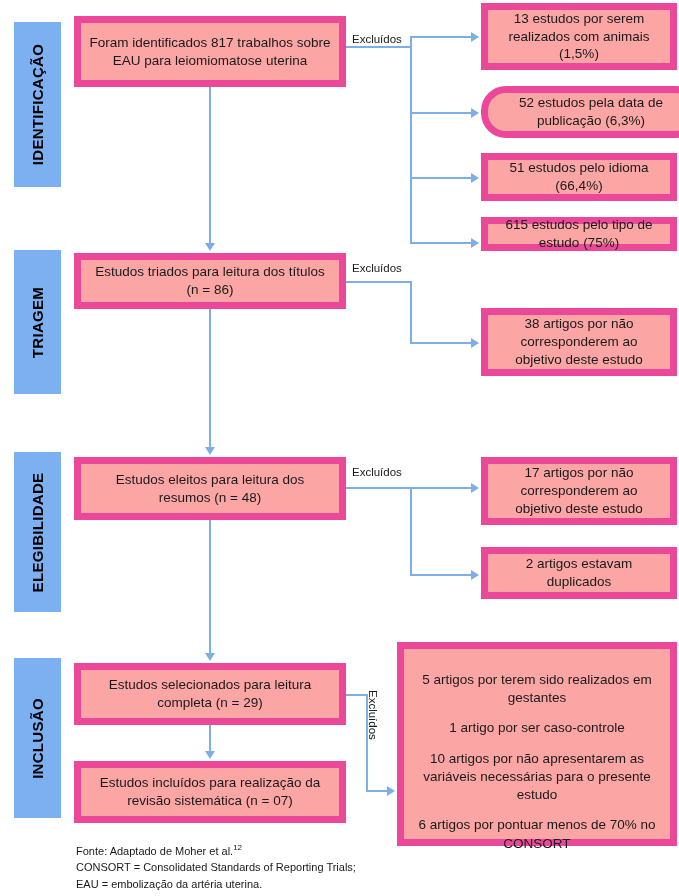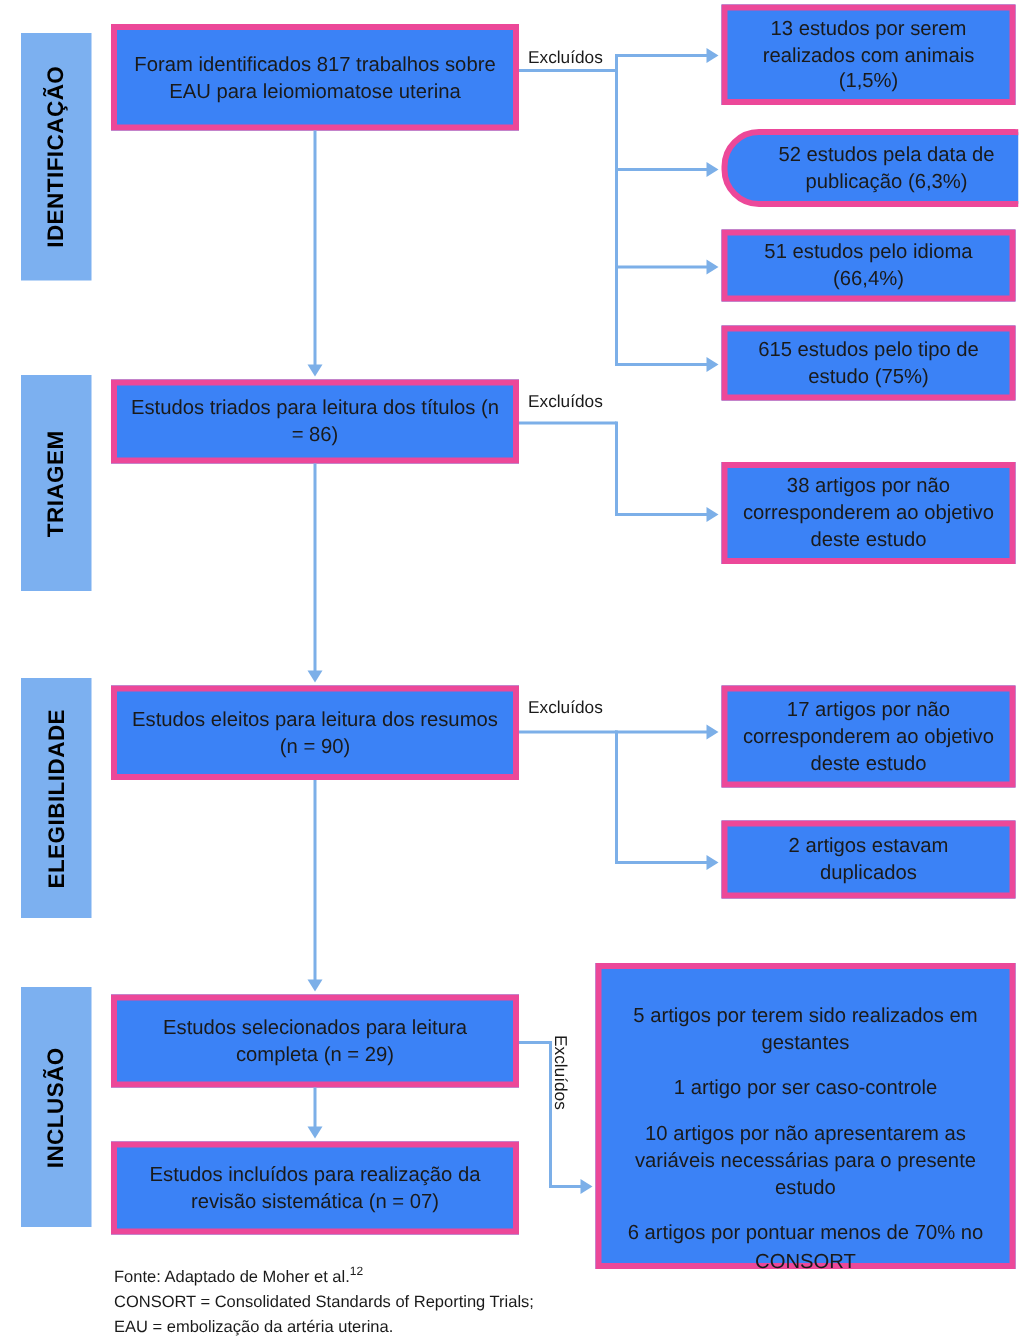--- a/index.html
+++ b/index.html
@@ -35,22 +35,22 @@
     font-size: 15px;
     letter-spacing: 0.3px;
     color: #000000;
     line-height: 1;
   }
 
   
   .node {
     position: absolute;
     box-sizing: border-box;
-    border: 4px solid #ec4899;
-    background: #3b82f6;
+    border: 7px solid #ec4899;
+    background: #fca5a5;
     display: flex;
     align-items: center;
     justify-content: center;
     text-align: center;
     font-size: 13.5px;
     line-height: 1.32;
     padding: 3px 8px;
     color: #1a1a1a;
   }
   .node.multi {
@@ -129,33 +129,33 @@
   </div>
 
   <div class="stage-bar" style="left:14px; top:658px; width:47px; height:160px;">
     <span class="stage-label">INCLUSÃO</span>
   </div>
 
   <div class="node" style="left:74px; top:16px; width:272px; height:71px;">Foram identificados 817 trabalhos sobre EAU para leiomiomatose uterina</div>
 
   <div class="node" style="left:74px; top:253px; width:272px; height:56px;">Estudos triados para leitura dos títulos (n = 86)</div>
 
-  <div class="node" style="left:74px; top:457px; width:272px; height:63px;">Estudos eleitos para leitura dos resumos (n = 90)</div>
+  <div class="node" style="left:74px; top:457px; width:272px; height:63px;">Estudos eleitos para leitura dos resumos (n = 48)</div>
 
   <div class="node" style="left:74px; top:663px; width:272px; height:62px;">Estudos selecionados para leitura completa (n = 29)</div>
 
   <div class="node" style="left:74px; top:761px; width:272px; height:62px;">Estudos incluídos para realização da revisão sistemática (n = 07)</div>
 
   <div class="node" style="left:481px; top:3px; width:196px; height:67px;">13 estudos por serem realizados com animais (1,5%)</div>
 
   <div class="node" style="left:481px; top:86px; width:220px; height:52px;border-radius:25px;">52 estudos pela data de publicação (6,3%)</div>
 
   <div class="node" style="left:481px; top:153px; width:196px; height:48px;">51 estudos pelo idioma (66,4%)</div>
 
-  <div class="node" style="left:481px; top:217px; width:196px; height:50px;">615 estudos pelo tipo de estudo (75%)</div>
+  <div class="node" style="left:481px; top:217px; width:196px; height:34px;">615 estudos pelo tipo de estudo (75%)</div>
 
   <div class="node" style="left:481px; top:308px; width:196px; height:68px;">38 artigos por não corresponderem ao objetivo deste estudo</div>
 
   <div class="node" style="left:481px; top:457px; width:196px; height:68px;">17 artigos por não corresponderem ao objetivo deste estudo</div>
 
   <div class="node" style="left:481px; top:547px; width:196px; height:52px;">2 artigos estavam duplicados</div>
 
   <div class="node multi" style="left:397px; top:642px; width:280px; height:204px;">
     <span class="ln">5 artigos por terem sido realizados em gestantes</span>
     <span class="ln">1 artigo por ser caso-controle</span>

